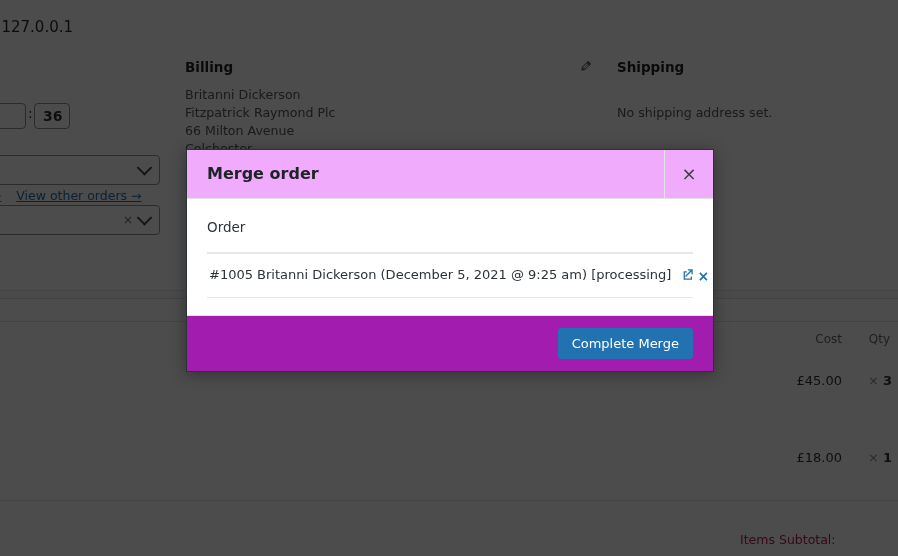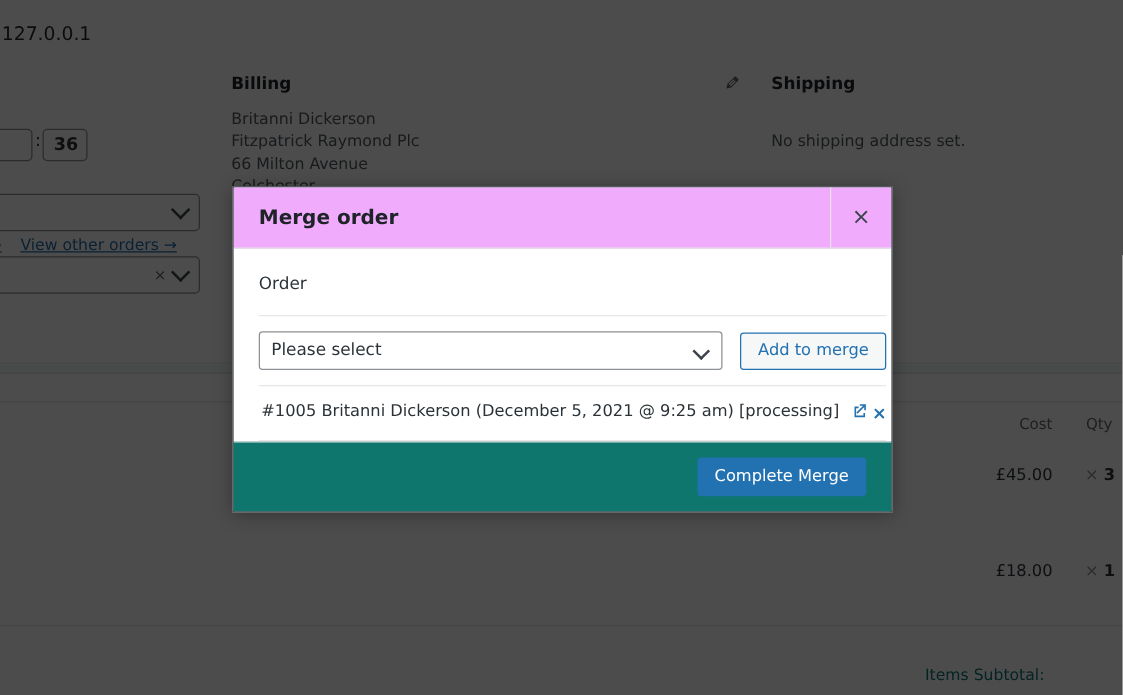--- a/index.html
+++ b/index.html
@@ -152,21 +152,21 @@
   .qty1  { left: 856px; top: 373px; width: 36px; }
   .cost2 { left: 790px; top: 450px; width: 52px; }
   .qty2  { left: 856px; top: 450px; width: 36px; }
   .qty-x { color: #8c8f94; font-weight: normal; }
   .qty-n { font-weight: bold; }
 
   .subtotal-lbl {
     position: absolute;
     left: 740px; top: 532px;
     font-size: 12.5px;
-    color: #0f766e;
+    color: #be185d;
     white-space: nowrap;
   }
 
   
   #overlay {
     position: absolute;
     inset: 0;
     background: rgba(0,0,0,0.70);
   }
 
@@ -205,21 +205,21 @@
     color: #3c434a;
     font-size: 18px;
     line-height: 48px;
     text-align: center;
     cursor: pointer;
     padding: 0;
     font-family: "DejaVu Sans", "Liberation Sans", sans-serif;
   }
 
   .modal-body {
-    padding: 20px 4px 0 20px;
+    padding: 20px 20px 0 20px;
     background: #ffffff;
   }
 
   .field-label {
     font-size: 13.5px;
     color: #2c3338;
     padding-bottom: 17px;
   }
   .sep { height: 1px; background: #e7e7e7; }
 
@@ -289,24 +289,25 @@
     background: transparent;
     color: #2271b1;
     font-size: 14px;
     font-weight: bold;
     cursor: pointer;
     padding: 0 4px;
     font-family: "DejaVu Sans", "Liberation Sans", sans-serif;
   }
 
   .modal-footer {
-    background: #0f766e;
+    background: #a21caf;
     border-top: 1px solid #e3e3e3;
     padding: 12px 20px;
     text-align: right;
+    margin-top: 17px;
   }
   .btn-complete {
     border: 1px solid #2271b1;
     border-radius: 3px;
     background: #2271b1;
     color: #ffffff;
     font-size: 13px;
     padding: 7px 13px;
     cursor: pointer;
     font-family: "DejaVu Sans", "Liberation Sans", sans-serif;
@@ -386,27 +387,20 @@
   <div class="modal-header">
     <div class="modal-title">Merge order</div>
     <button class="modal-close">×</button>
   </div>
 
   <div class="modal-body">
 
     <div class="field-label">Order</div>
     <div class="sep"></div>
 
-    <div class="merge-row">
-      <div class="order-select">
-        <span class="ph">Please select</span>
-        <span class="chev2"></span>
-      </div>
-      <button class="btn-add">Add to merge</button>
-    </div>
 
     <div class="sep"></div>
 
     <div class="merged-item">
       <span class="merged-text">
         <span>#1005 Britanni Dickerson (December 5, 2021 @ 9:25 am) [processing]</span>
         <span class="ext-link">
           <svg width="13" height="13" viewBox="0 0 20 20" fill="#2271b1" aria-hidden="true">
             <path d="M10.5 2h7.5v7.5h-2V5.41l-8.3 8.3-1.41-1.42 8.29-8.29H10.5z"></path>
             <path d="M4 5h5v2H6v9h9v-3h2v5H4z"></path>

